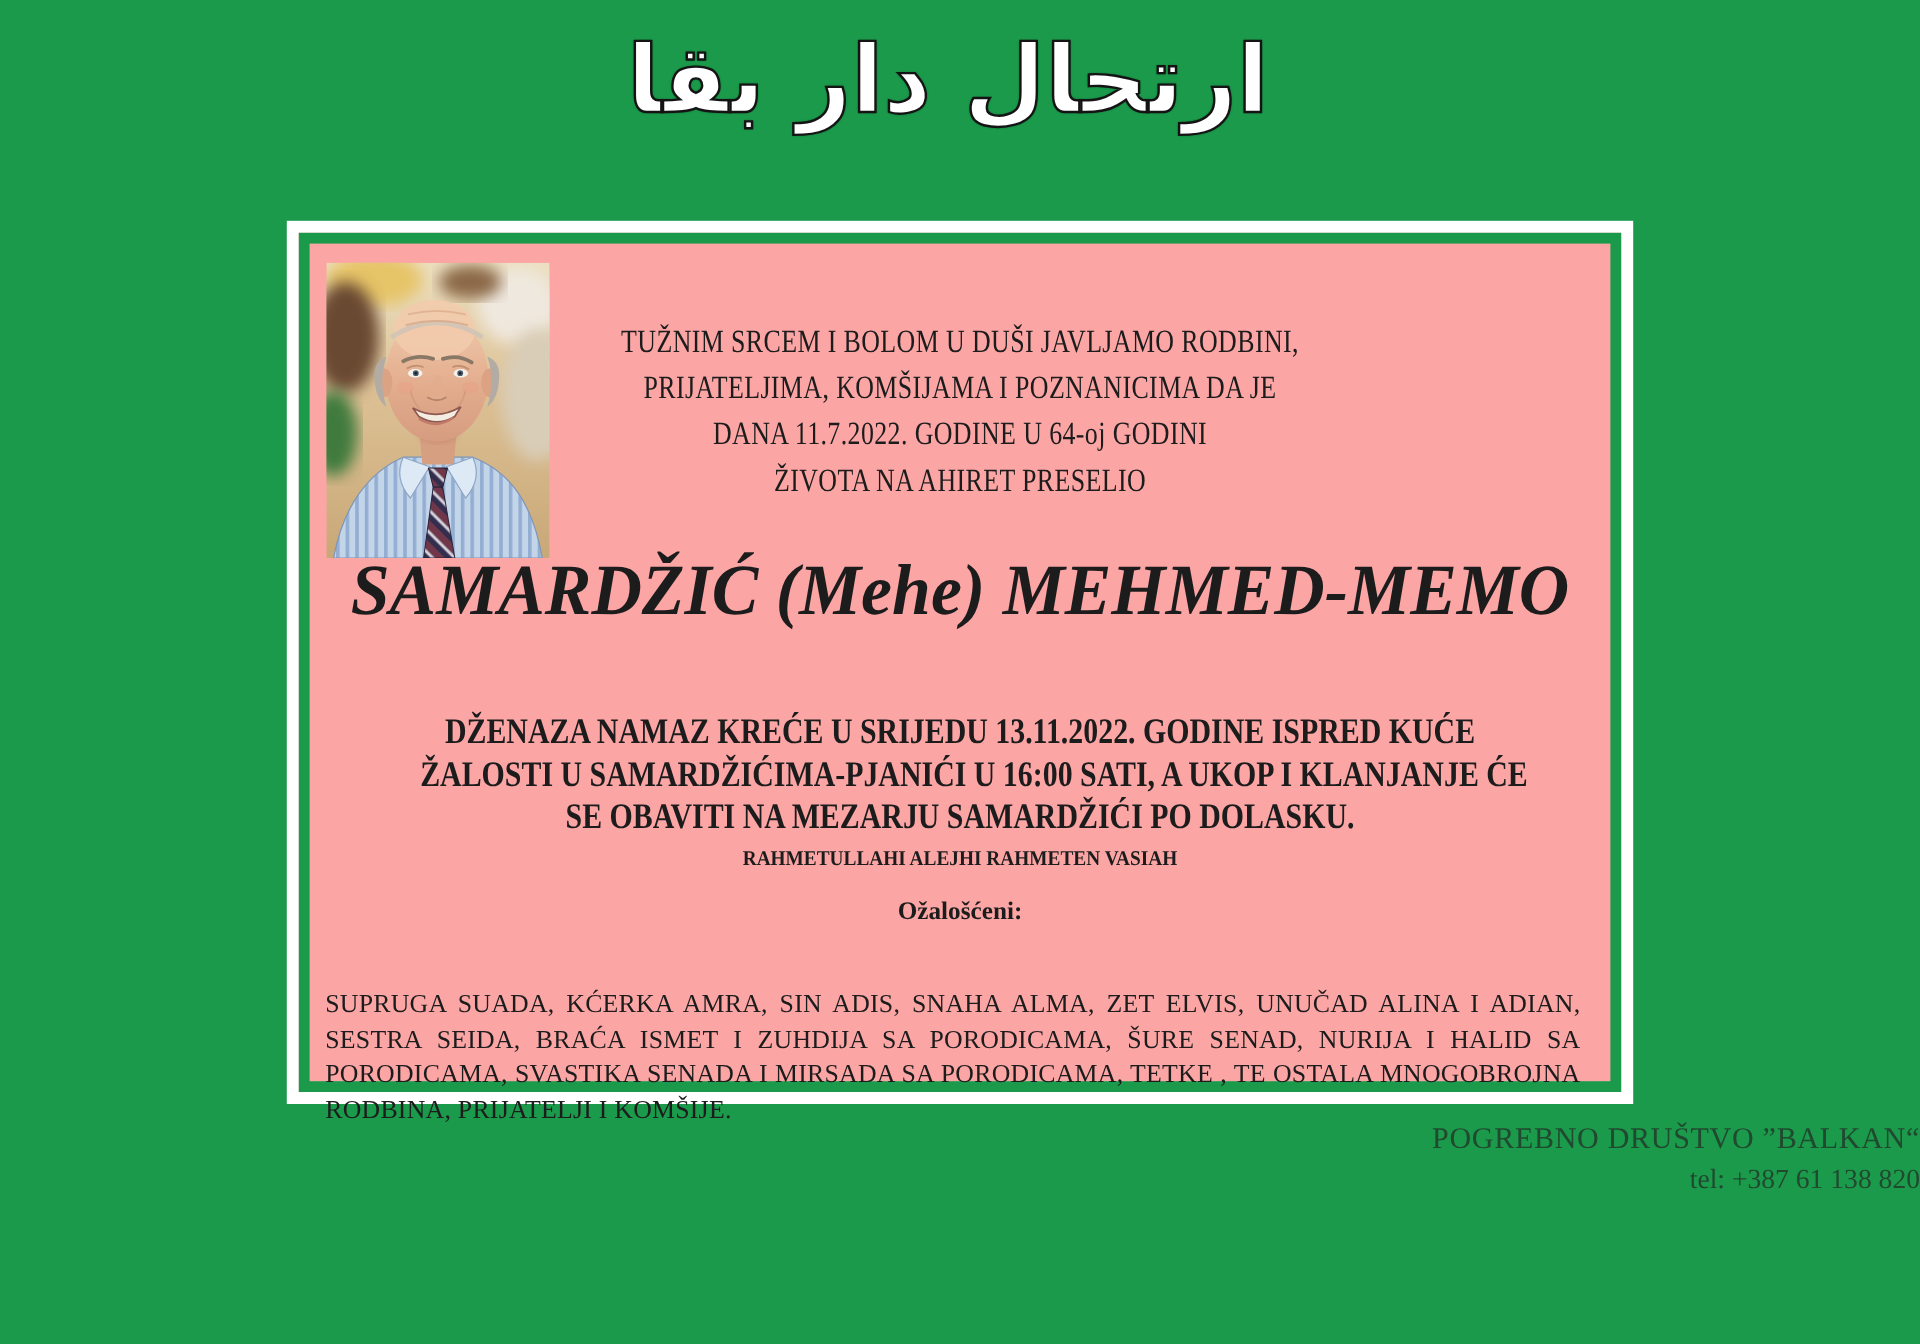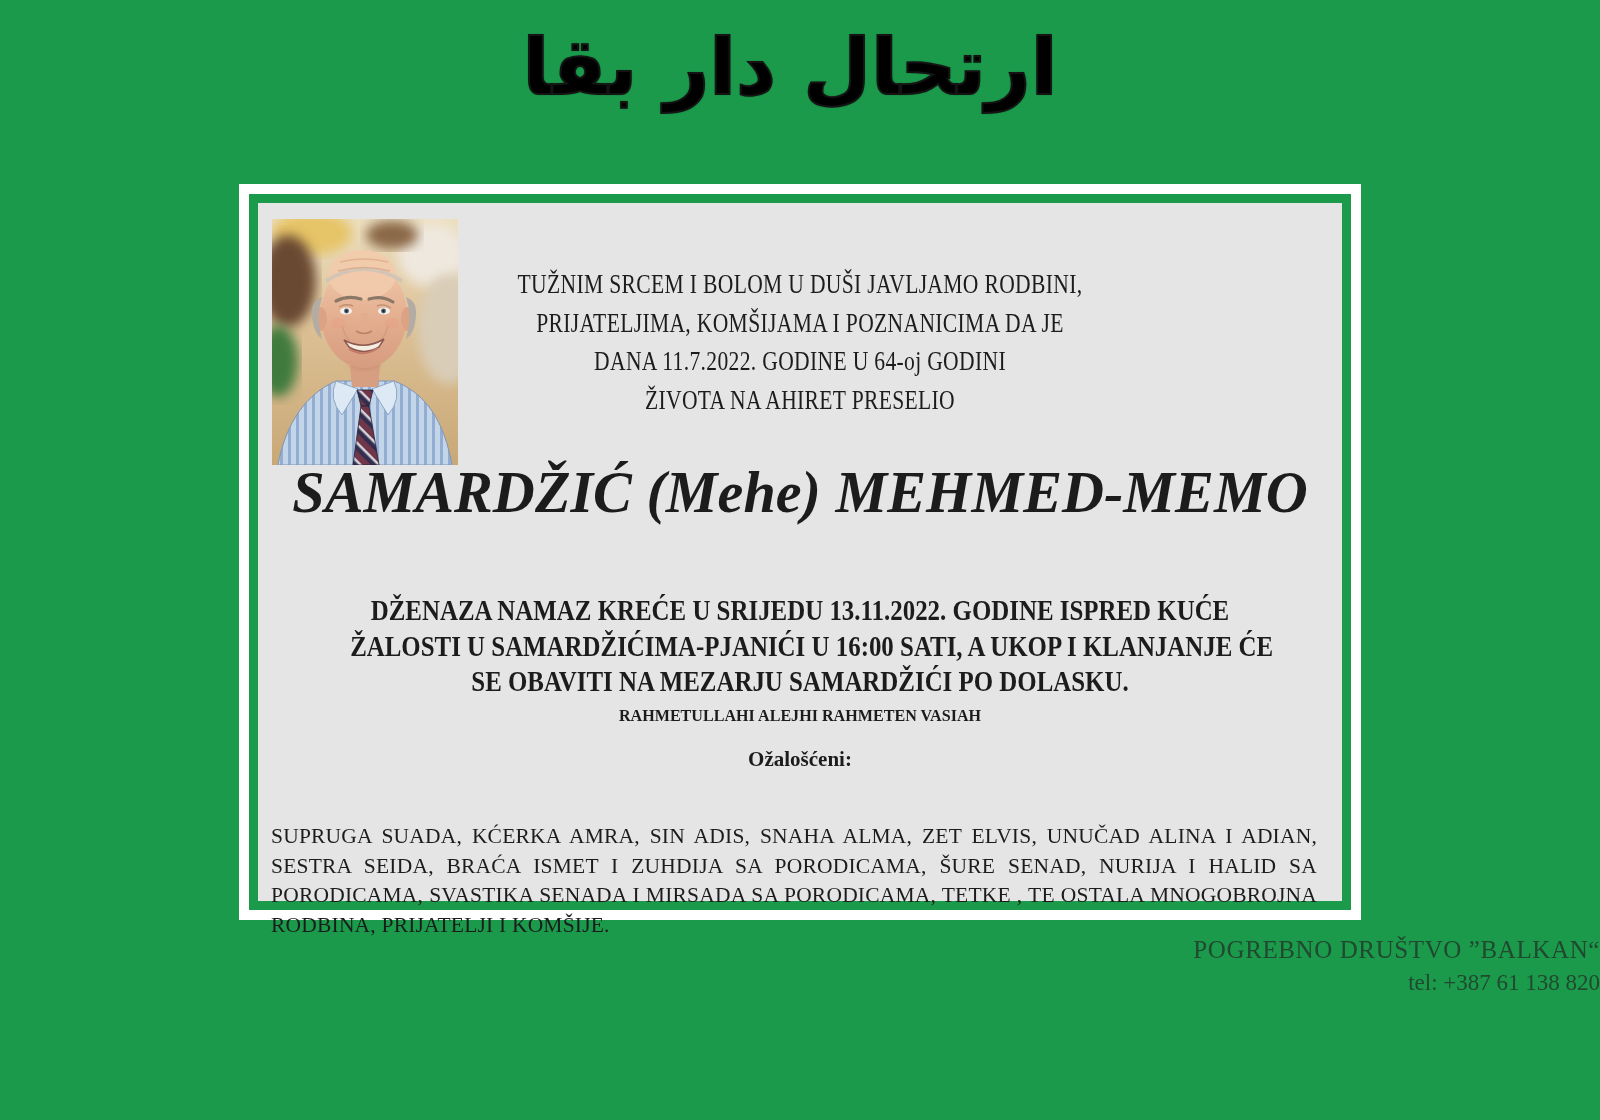--- a/index.html
+++ b/index.html
@@ -19,31 +19,31 @@
     color:var(--ink);
   }
   
   .calligraphy{
     position:absolute;left:0;right:20px;top:22px;
     text-align:center;
     direction:rtl;
     font-family:"DejaVu Sans", sans-serif;
     font-size:78px;
     font-weight:bold;
-    color:#000000;
+    color:#ffffff;
     -webkit-text-stroke:2px #141414;
     text-shadow:0 0 2px #000;
     letter-spacing:2px;
   }
   
   .card{
     position:absolute;left:249px;top:194px;
     width:1084px;height:698px;
     box-sizing:content-box;
-    background:#e5e5e5;
+    background:#fca5a5;
     border:9px solid var(--green);
     box-shadow:0 0 0 10px #ffffff;
   }
   .photo{
     position:absolute;left:14px;top:16px;
     width:186px;height:246px;
   }
   .photo svg{display:block;}
   .intro{
     position:absolute;left:0;width:100%;top:62px;

